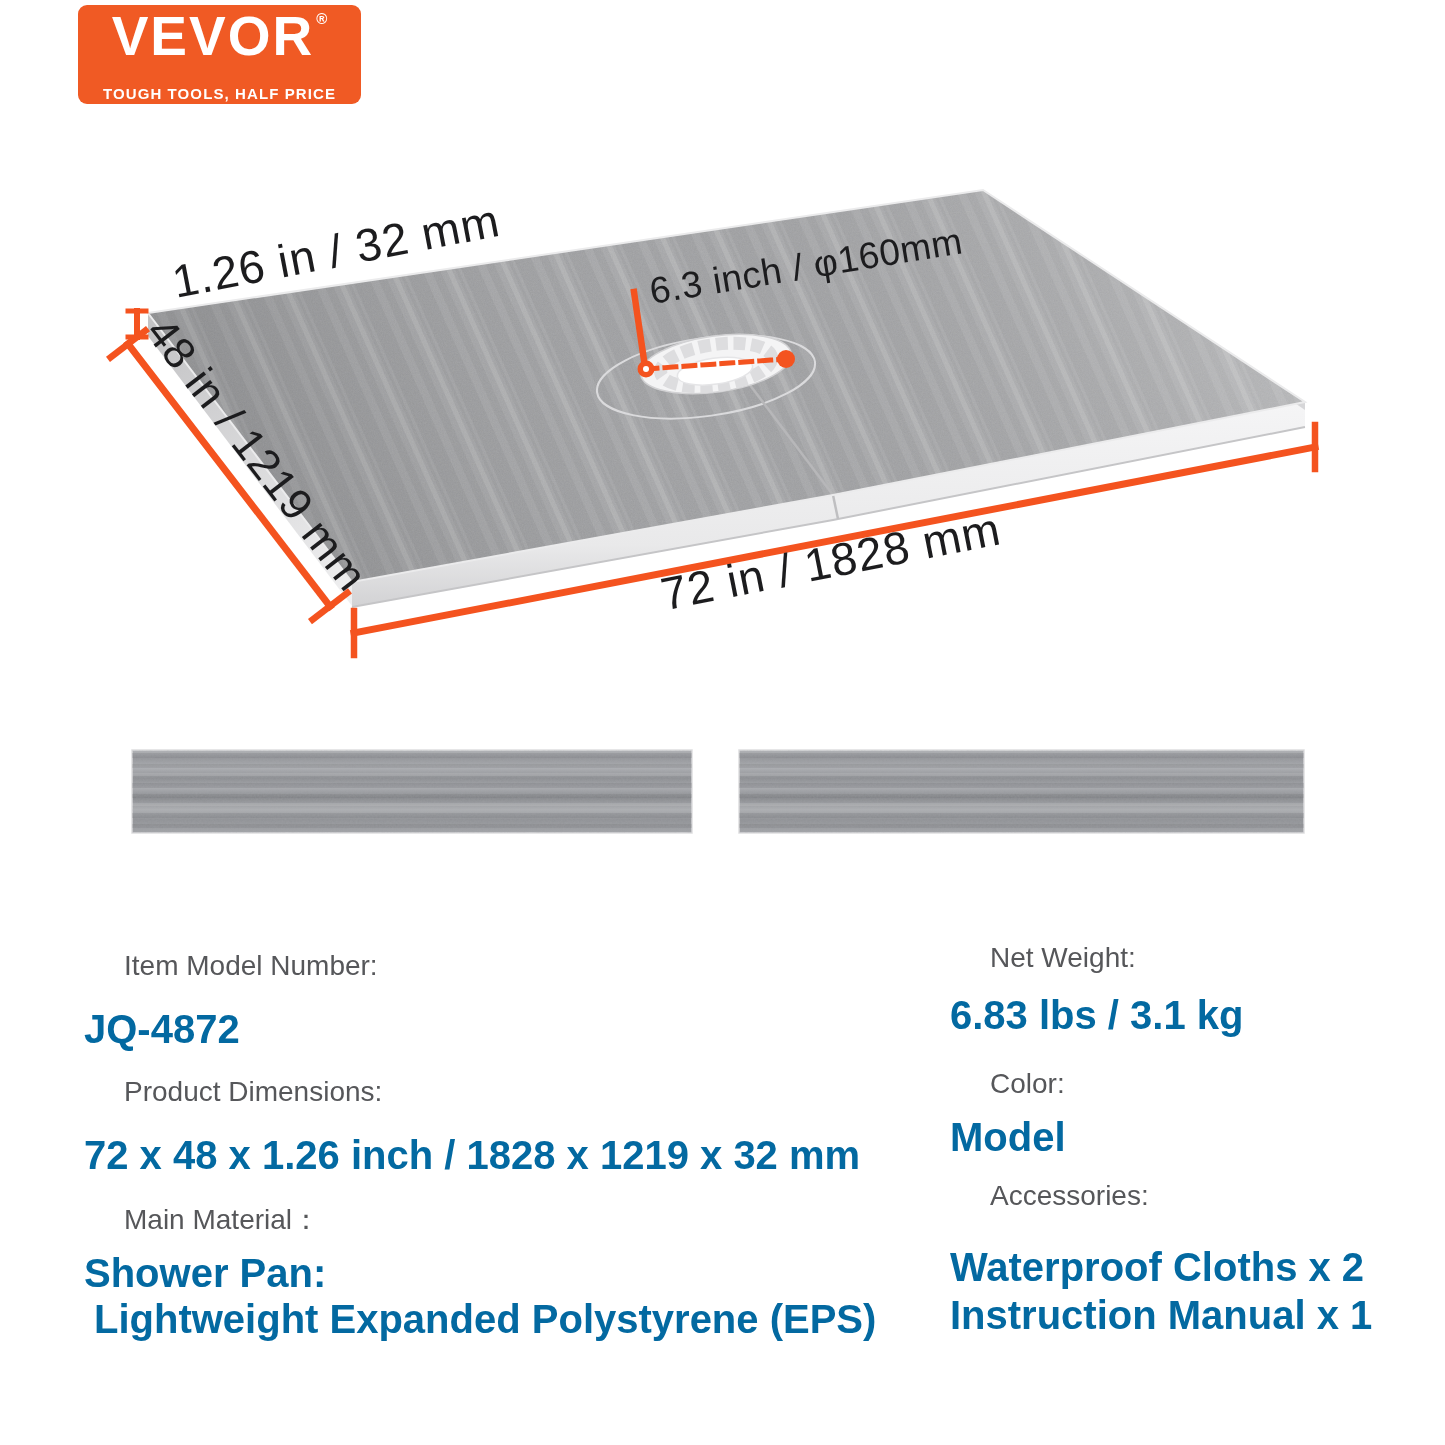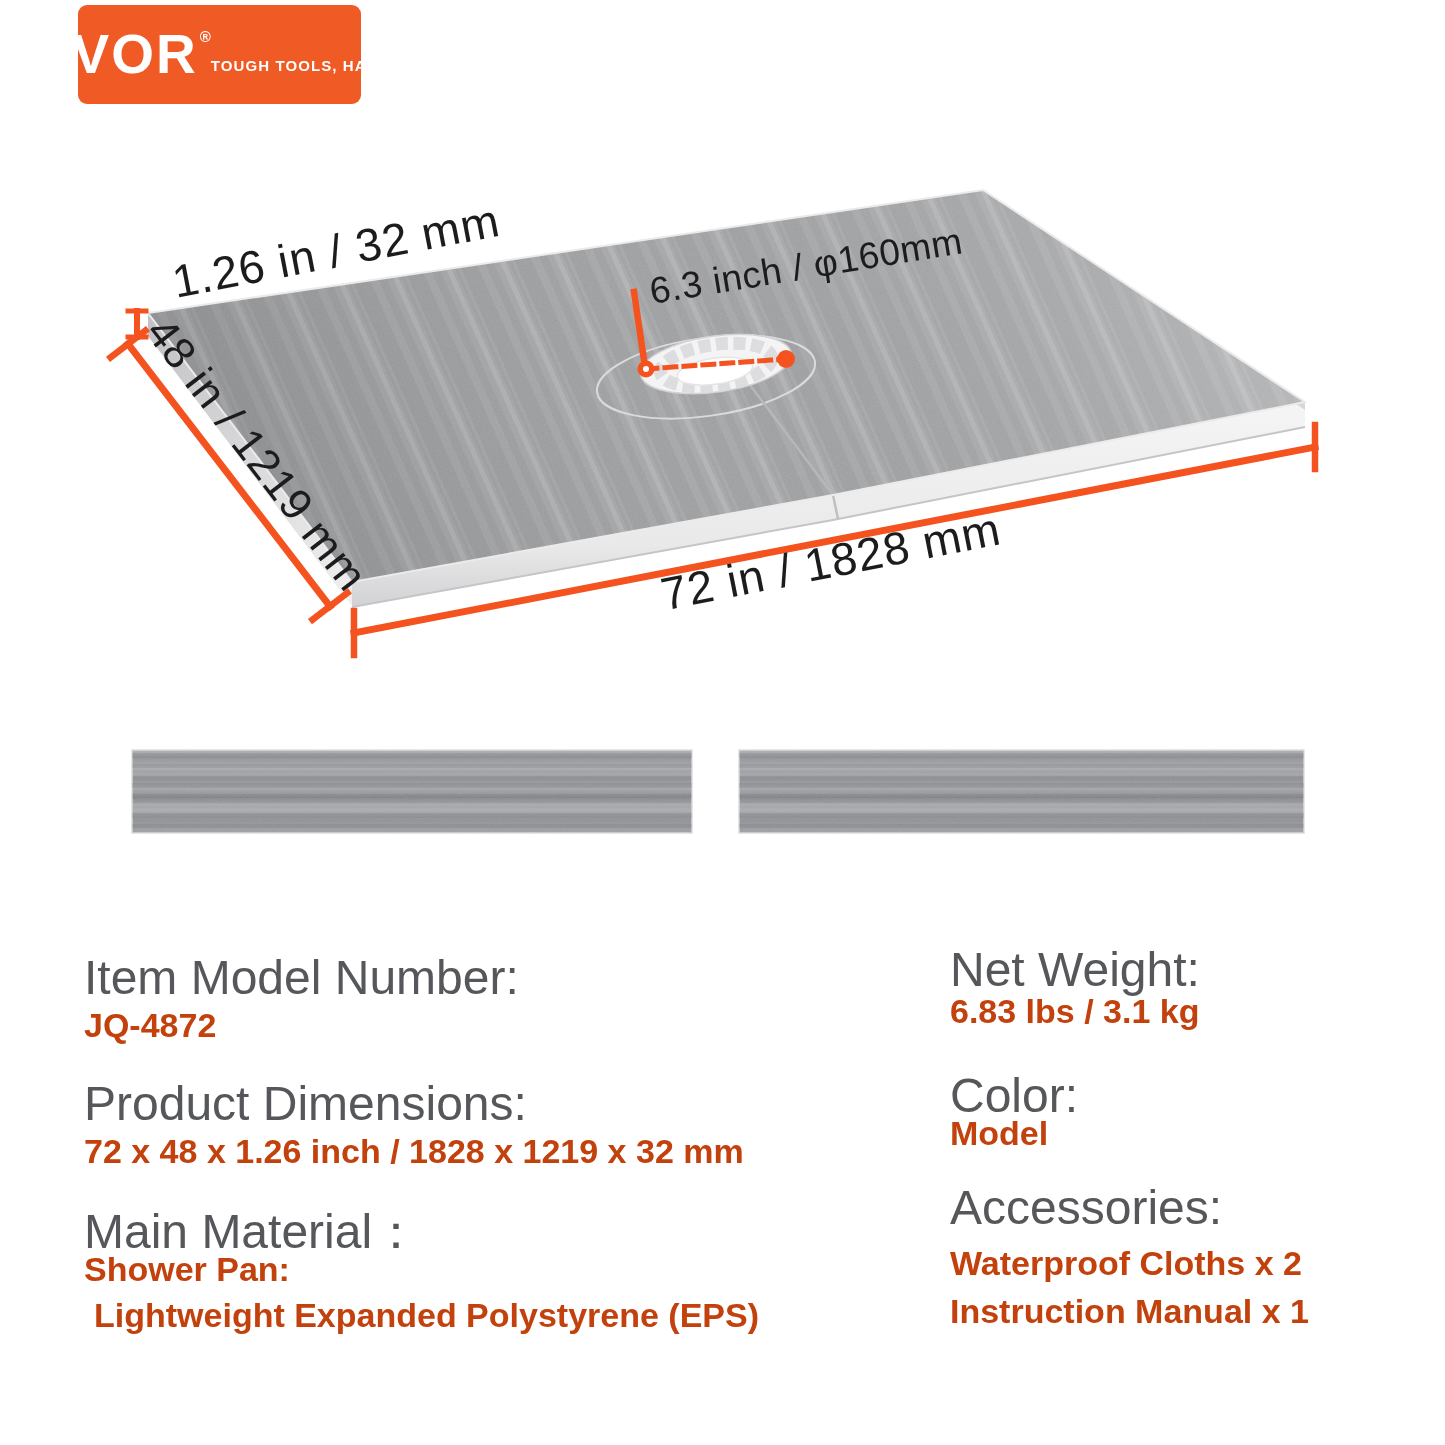--- a/index.html
+++ b/index.html
@@ -3,37 +3,37 @@
 <meta charset="utf-8">
 <style>
   html,body{margin:0;padding:0;background:#ffffff;}
   body{
     position:relative;width:1445px;height:1445px;overflow:hidden;
     font-family:"Liberation Sans","DejaVu Sans",sans-serif;
     -webkit-font-smoothing:antialiased;
   }
   .logo{
     position:absolute;left:78px;top:5px;width:283px;height:99px;
-    border-radius:9px;display:flex;flex-direction:row;
+    border-radius:9px;display:flex;flex-direction:column;
     align-items:center;justify-content:center;
   }
   .logo .brand-row{display:flex;align-items:flex-start;line-height:1;}
   .logo .brand{
     color:#fff;font-weight:bold;font-size:55px;letter-spacing:2px;line-height:1;
   }
   .logo .reg{
     color:#fff;font-size:15px;font-weight:bold;line-height:1;margin-top:2px;margin-left:2px;
   }
   .logo .tagline{
     color:#fff;font-size:15px;font-weight:bold;letter-spacing:1.1px;margin-top:22px;line-height:1;white-space:nowrap;
   }
   .illustration{position:absolute;left:0;top:0;width:1445px;height:1445px;}
   .spec-line{position:absolute;white-space:nowrap;line-height:1.15;}
-  .spec-label{font-size:48px;color:#56575a;font-weight:400;}
-  .spec-value{font-size:34px;color:#c2410c;font-weight:bold;}
+  .spec-label{font-size:28px;color:#56575a;font-weight:400;margin-left:40px;}
+  .spec-value{font-size:40px;color:#0369a1;font-weight:bold;}
 </style>
 </head>
 <body>
 
 <svg class="illustration" viewBox="0 0 1445 1445" xmlns="http://www.w3.org/2000/svg">
   <defs>
     <filter id="grain" x="-5%" y="-5%" width="110%" height="110%">
       <feTurbulence type="fractalNoise" baseFrequency="0.55" numOctaves="3" seed="11" stitchTiles="stitch"></feTurbulence>
       <feColorMatrix type="matrix" values="0 0 0 0 0.42  0 0 0 0 0.42  0 0 0 0 0.44  0 0 0 0.55 0"></feColorMatrix>
     </filter>

